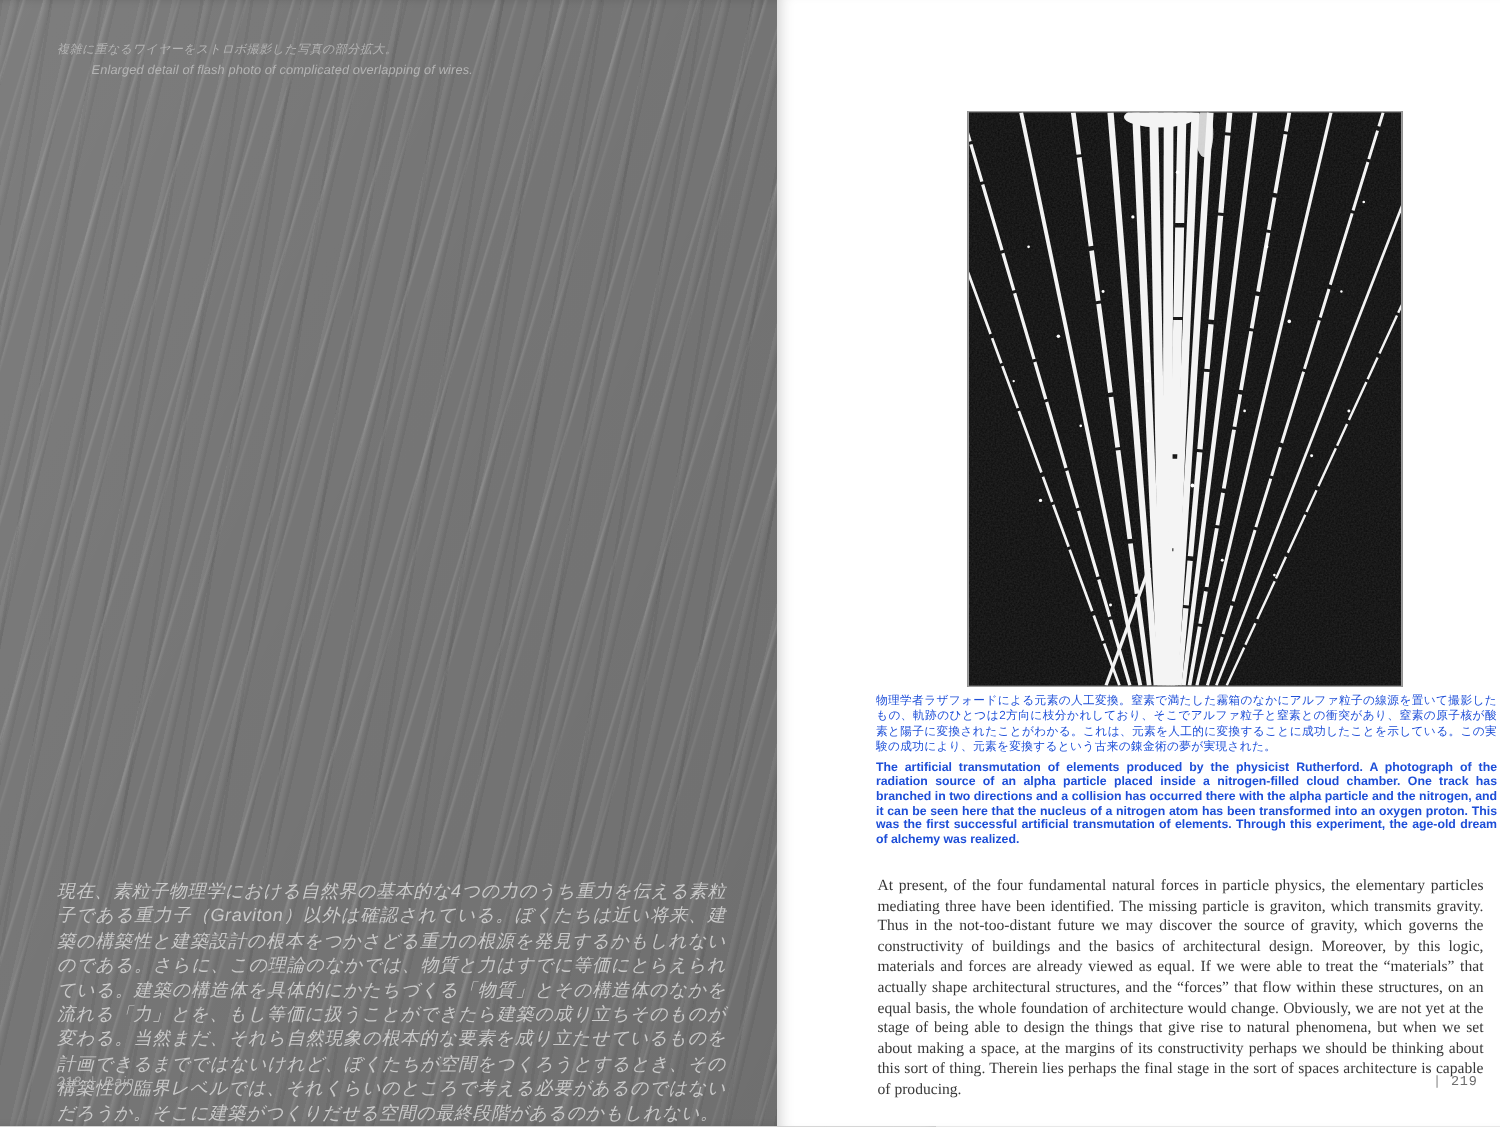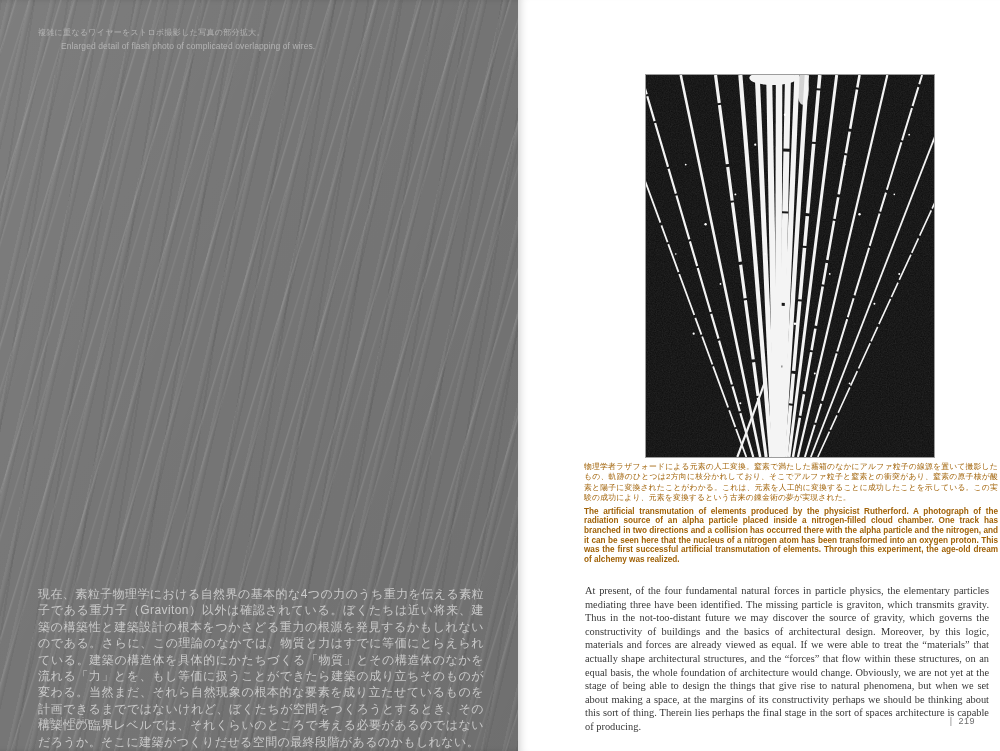--- a/index.html
+++ b/index.html
@@ -29,20 +29,21 @@
         rgba(255,255,255,0.00) 30px, rgba(255,255,255,0.00) 43px),
       repeating-linear-gradient(103deg,
         rgba(255,255,255,0.00) 0px, rgba(255,255,255,0.00) 7px,
         rgba(255,255,255,0.06) 7px, rgba(255,255,255,0.06) 8.5px,
         rgba(0,0,0,0.05) 12px, rgba(0,0,0,0.05) 13px,
         rgba(255,255,255,0.00) 13px, rgba(255,255,255,0.00) 21px),
       repeating-linear-gradient(99deg,
         rgba(0,0,0,0.05) 0px, rgba(0,0,0,0.05) 2px,
         rgba(255,255,255,0.00) 2px, rgba(255,255,255,0.00) 33px);
     box-shadow: inset -7px 0 9px -5px rgba(0,0,0,0.45);
+    font-style: italic;
   }
 
   .left-caption {
     position: absolute;
     left: 38px; top: 26px;
     width: 430px;
     color: #b4b4b4;
     line-height: 13.5px;
   }
   .left-caption .jp { font-size: 8px; letter-spacing: 0.3px; }
@@ -59,21 +60,21 @@
     text-align: justify;
   }
 
   .footer {
     position: absolute;
     top: 716px;
     font-size: 9px;
     letter-spacing: 0.5px;
   }
   .footer-left { left: 38px; color: #b2b2b2; }
-  .footer-right { right: 25px; color: #6d6d6d; }
+  .footer-right { right: 15px; color: #6d6d6d; font-family: Liberation Mono, monospace; }
   .footer .divider { display: inline-block; margin: 0 6px; opacity: 0.8; }
 
   
   .right-page {
     position: absolute;
     left: 518px; top: 0;
     width: 482px; height: 751px;
     background: #ffffff;
     box-shadow: inset 9px 0 10px -8px rgba(0,0,0,0.22);
   }
@@ -84,21 +85,21 @@
     width: 290px; height: 384px;
     border: 1px solid #9d9d9d;
     background: #0c0c0c;
   }
   .chamber-photo svg { display: block; width: 100%; height: 100%; }
 
   .right-captions {
     position: absolute;
     left: 66px; top: 462px;
     width: 414px;
-    color: #a16207;
+    color: #1d4ed8;
     text-align: justify;
   }
   .right-captions .jp {
     font-size: 7.8px;
     line-height: 10.4px;
     letter-spacing: 0.2px;
   }
   .right-captions .en {
     margin-top: 3px;
     font-size: 8.2px;

